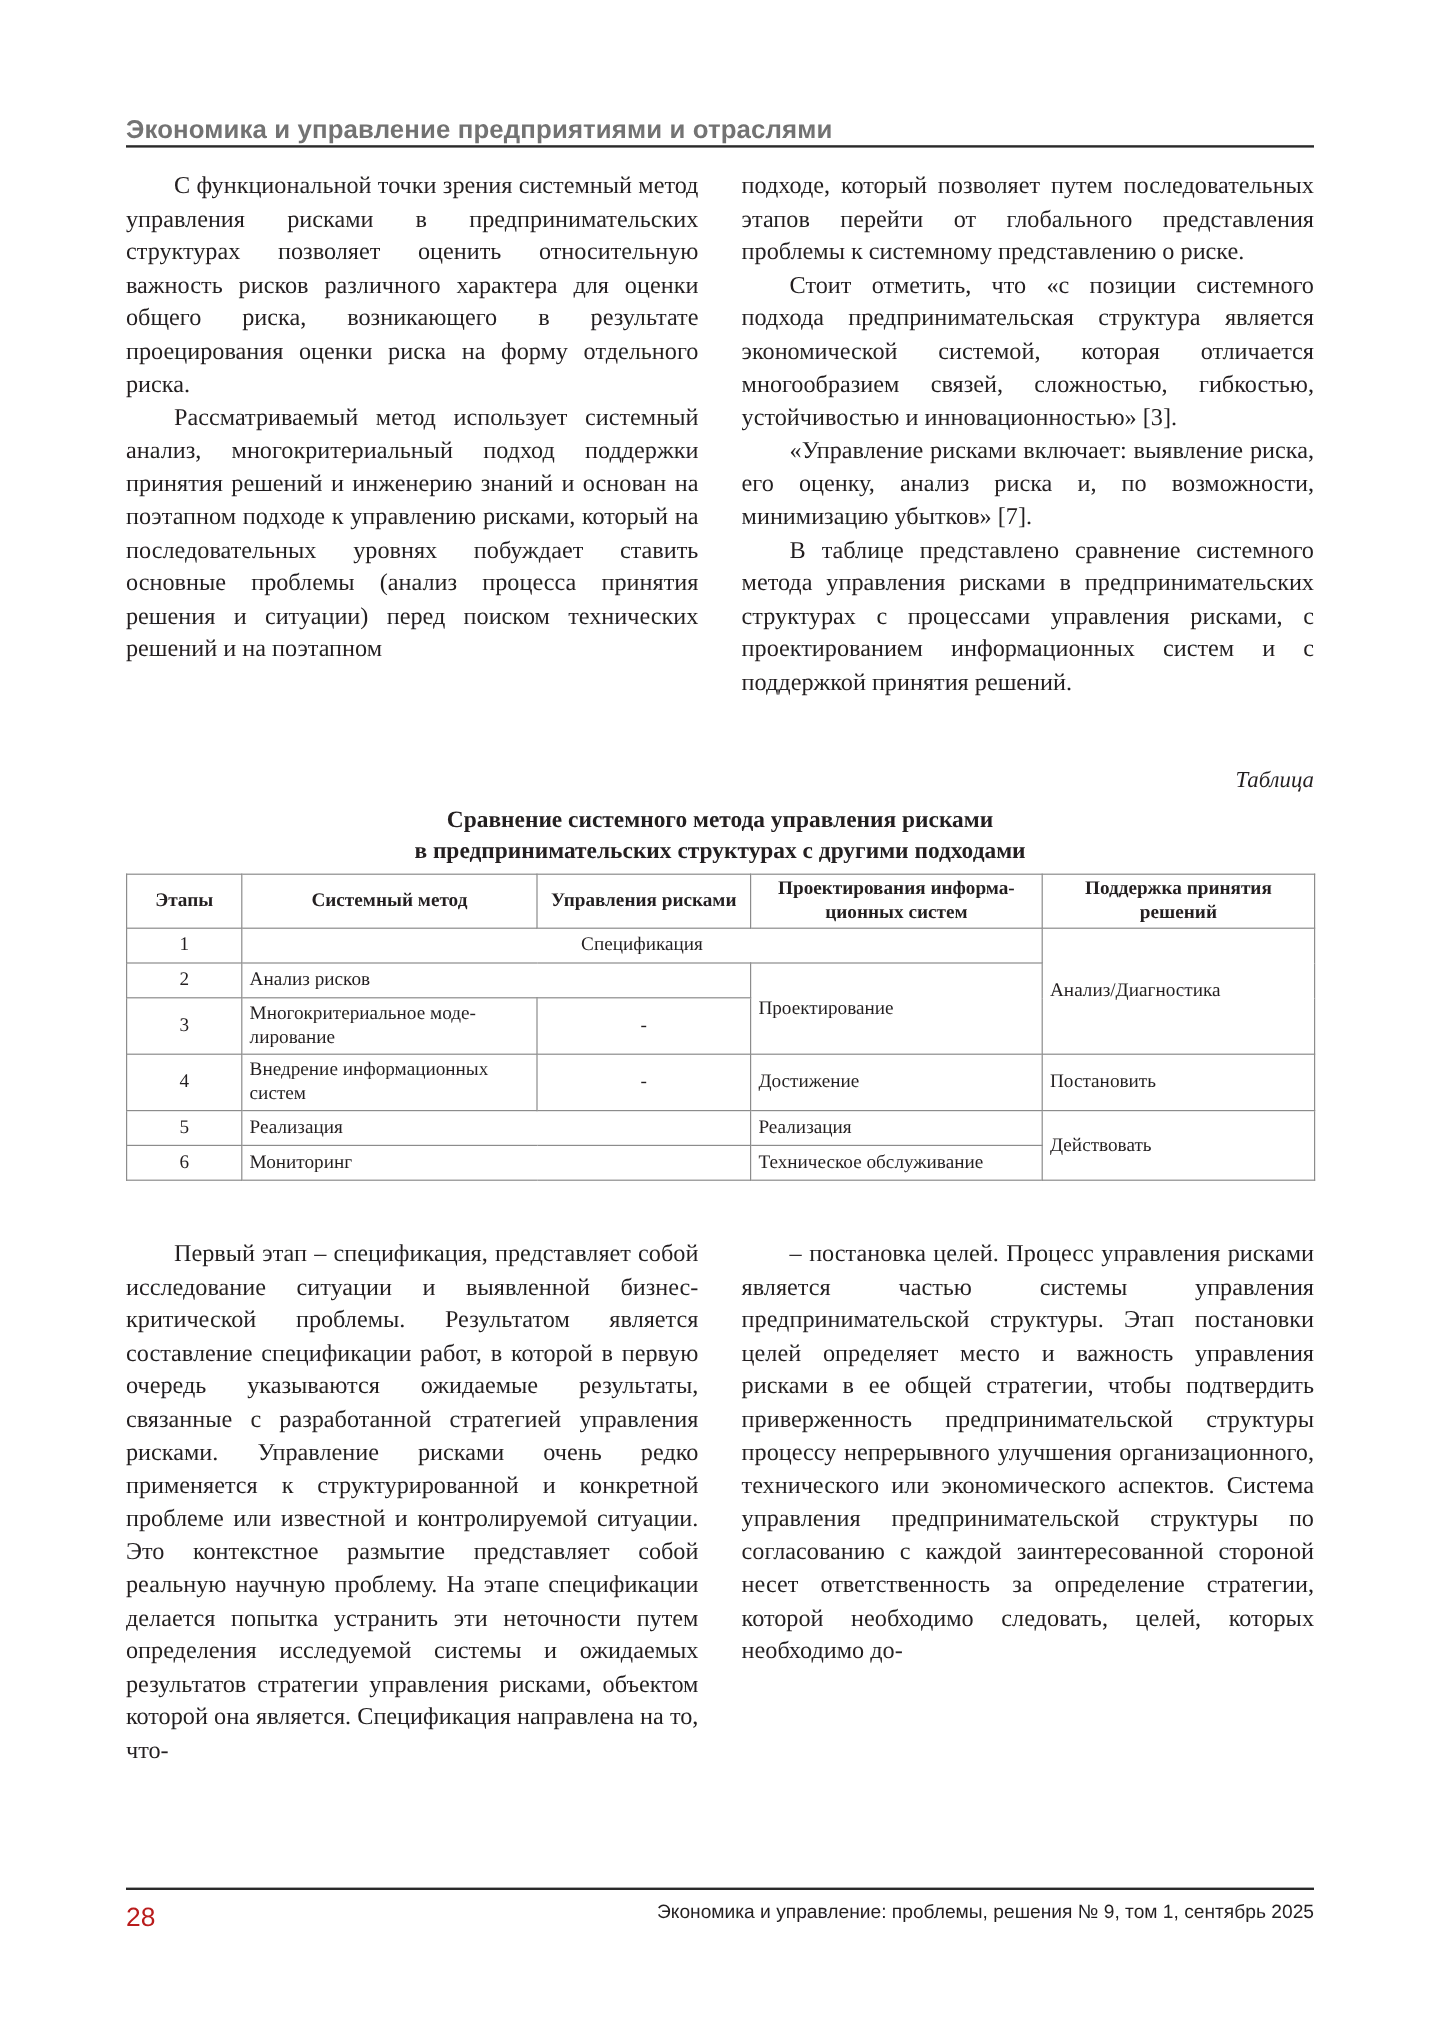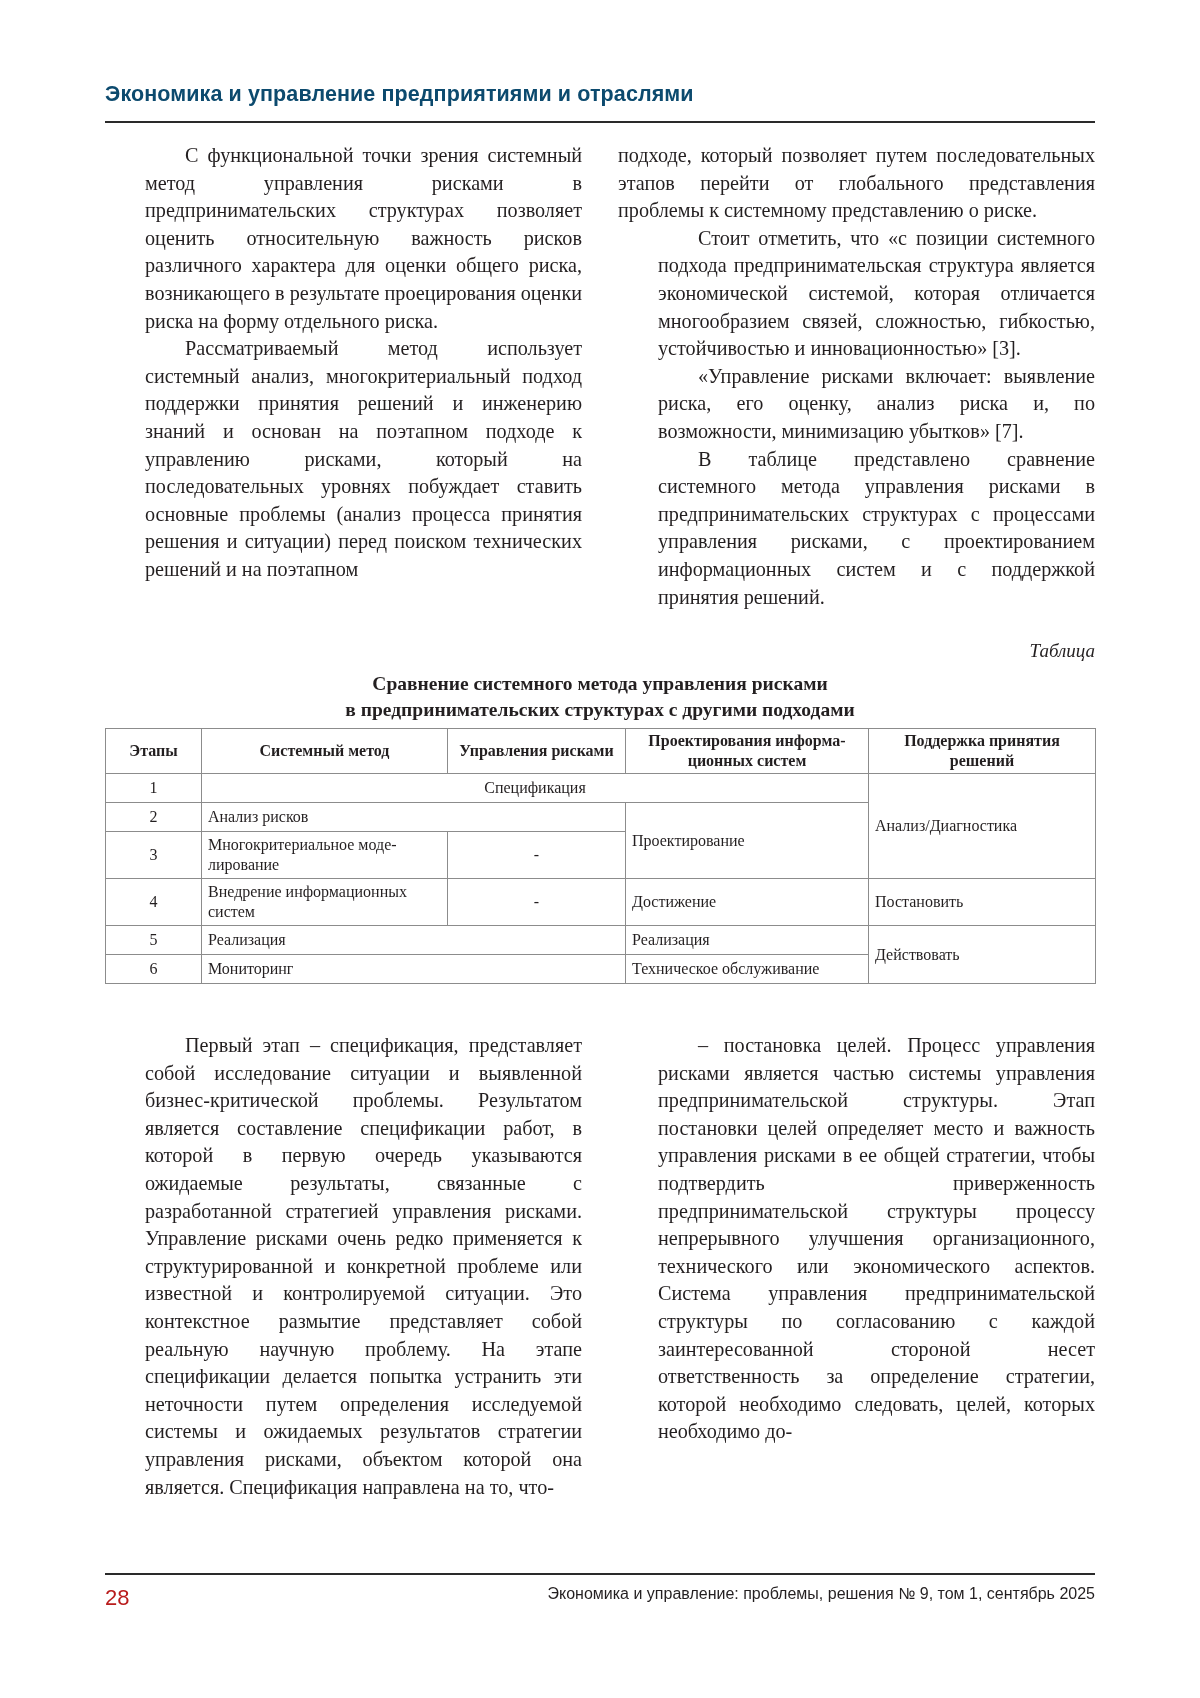--- a/index.html
+++ b/index.html
@@ -1,28 +1,28 @@
 <!DOCTYPE html>
 <html><head>
 <meta charset="utf-8">
 <style>
   html, body { margin: 0; padding: 0; background: #ffffff; }
   body { width: 1200px; height: 1698px; position: relative; overflow: hidden; color: #231f20; }
   .running-head {
-    position: absolute; left: 105px; top: 82px; width: 990px;
-    font-family: "Liberation Sans", sans-serif; font-weight: bold; font-size: 21.5px; color: #0c4a6e;
+    position: absolute; left: 105px; top: 96px; width: 990px;
+    font-family: "Liberation Sans", sans-serif; font-weight: bold; font-size: 21.5px; color: #737373;
     letter-spacing: 0.1px;
   }
   .head-rule { position: absolute; left: 105px; top: 121px; width: 990px; height: 2px; background: #2a2a2a; }
   .col {
     position: absolute; width: 477px;
     font-family: "Liberation Serif", serif; font-size: 20.2px; line-height: 27.6px; color: #231f20;
   }
   .col p { margin: 0; text-align: justify; text-align-last: auto; hyphens: manual; }
-  .col p.ind { text-indent: 40px; margin-left: 40px; }
+  .col p.ind { text-indent: 40px; }
   #col-tl { left: 105px; top: 142px; }
   #col-tr { left: 618px; top: 142px; }
   #col-bl { left: 105px; top: 1032px; }
   #col-br { left: 618px; top: 1032px; }
 
   .table-label {
     position: absolute; right: 105px; top: 640px;
     font-family: "Liberation Serif", serif; font-style: italic; font-size: 19px;
   }
   .table-title {

